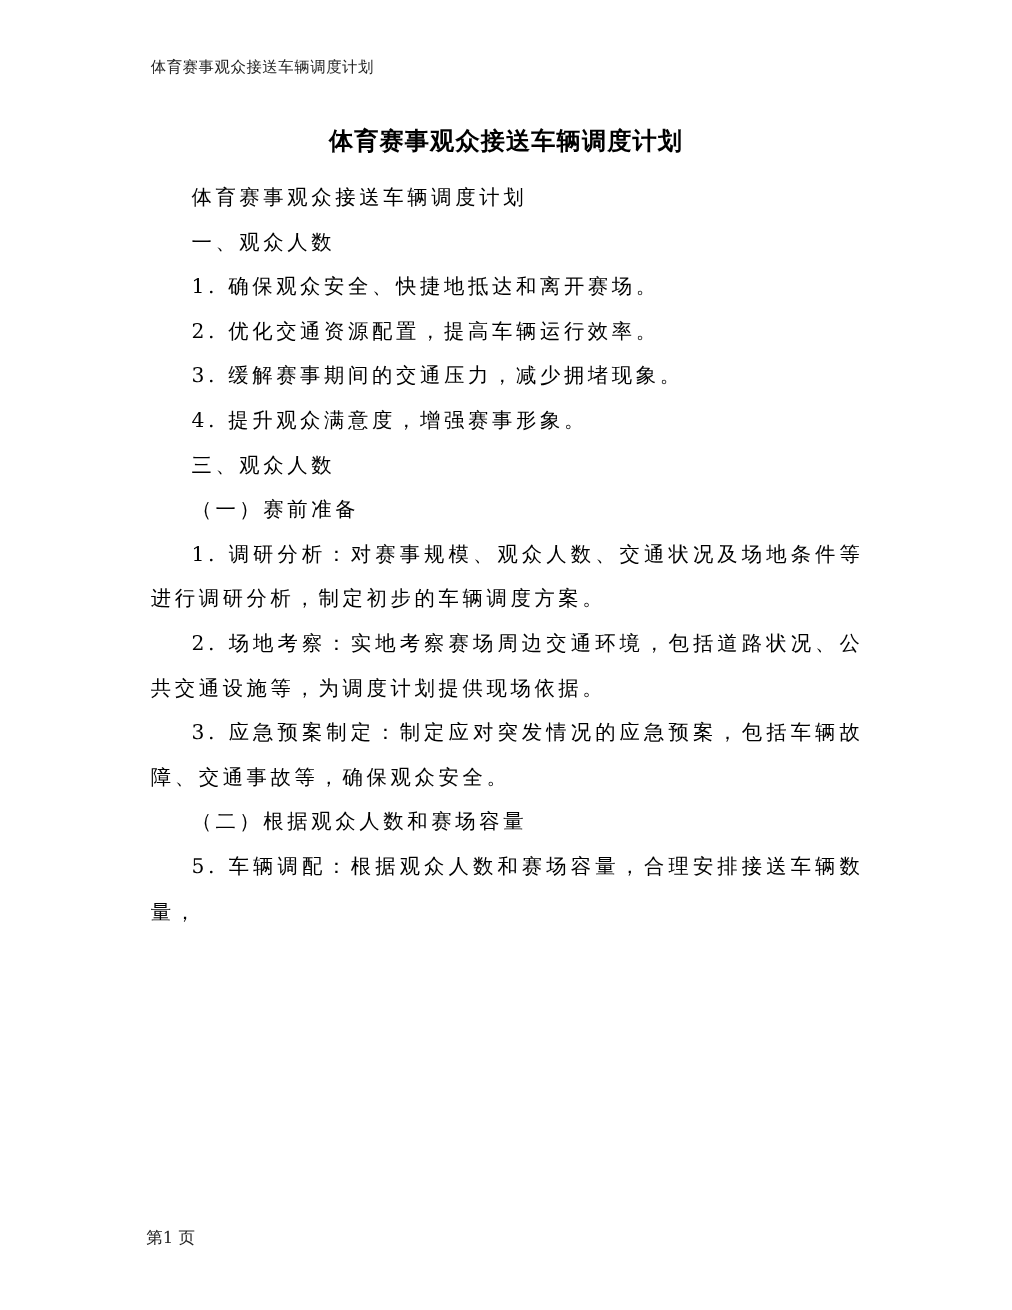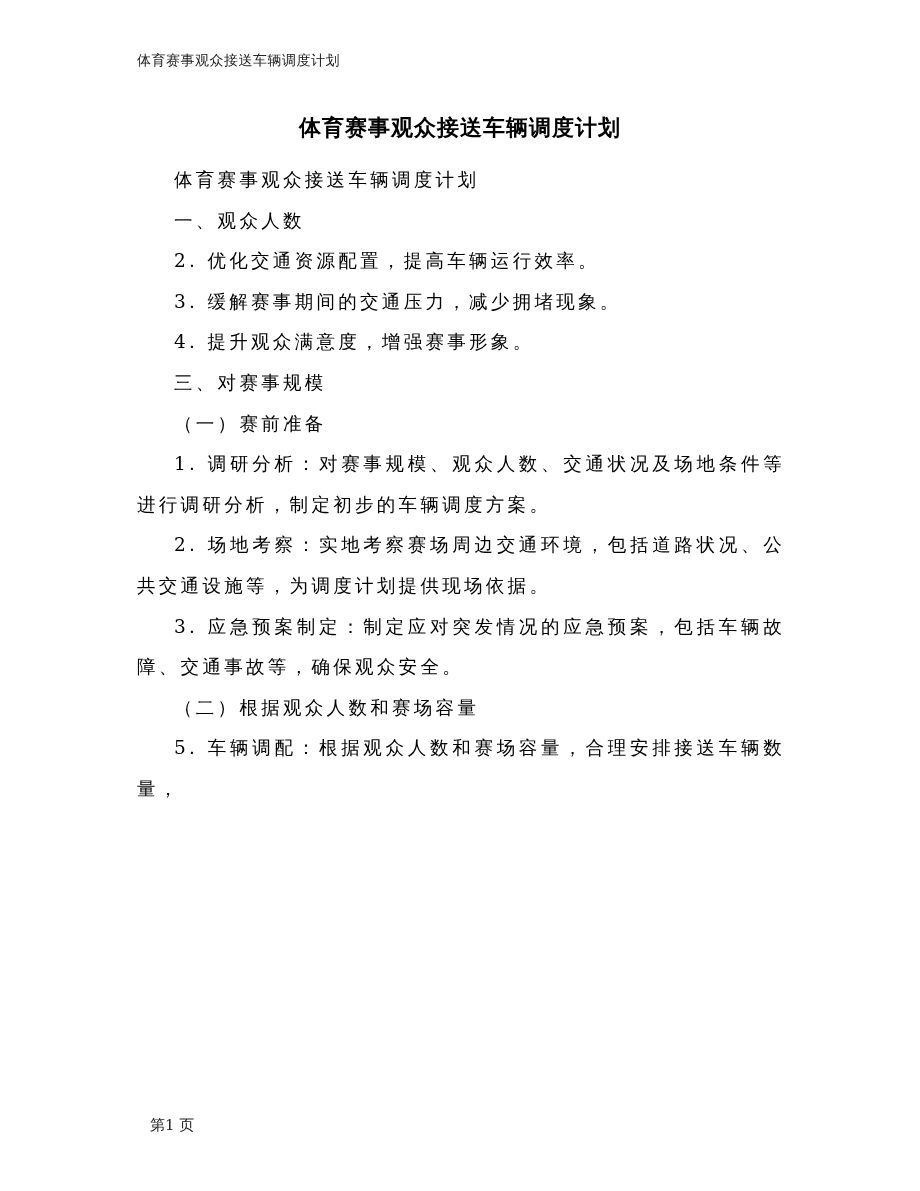--- a/index.html
+++ b/index.html
@@ -4,35 +4,36 @@
 <style>
   html, body { margin: 0; padding: 0; background: #ffffff; }
   body { width: 920px; height: 1191px; position: relative; overflow: hidden;
          font-family: "DejaVu Serif", "Liberation Serif", serif; color: #000; }
   .header { position: absolute; left: 137px; top: 52px; font-size: 14px; color: #222; letter-spacing: 0.5px; }
   .title { position: absolute; left: 0; width: 920px; top: 113px; text-align: center;
            font-family: "DejaVu Sans", "Liberation Sans", sans-serif; font-weight: bold; font-size: 22px; letter-spacing: 1px; }
   .body { position: absolute; left: 137px; top: 160px; width: 648px; }
   .p { font-size: 18.5px; line-height: 40.6px; margin: 0; text-align: justify; text-align-last: left; letter-spacing: 3.3px; }
   .indent { text-indent: 37px; }
-  .footer { position: absolute; left: 150px; top: 1116px; font-size: 15px; color: #222; }
+  .footer { position: absolute; left: 133px; top: 1116px; font-size: 15px; color: #222; }
 </style>
 </head>
 <body>
 
 <div class="header">体育赛事观众接送车辆调度计划</div>
 <div class="title">体育赛事观众接送车辆调度计划</div>
 
 <div class="body">
   <p class="p indent">体育赛事观众接送车辆调度计划</p>
   <p class="p indent">一、观众人数</p>
+  <p class="p indent">1. 确保观众安全、快捷地抵达和离开赛场。</p>
   <p class="p indent">2. 优化交通资源配置，提高车辆运行效率。</p>
   <p class="p indent">3. 缓解赛事期间的交通压力，减少拥堵现象。</p>
   <p class="p indent">4. 提升观众满意度，增强赛事形象。</p>
-  <p class="p indent">三、对赛事规模</p>
+  <p class="p indent">三、观众人数</p>
   <p class="p indent">（一）赛前准备</p>
   <p class="p indent">1. 调研分析：对赛事规模、观众人数、交通状况及场地条件等进行调研分析，制定初步的车辆调度方案。</p>
   <p class="p indent">2. 场地考察：实地考察赛场周边交通环境，包括道路状况、公共交通设施等，为调度计划提供现场依据。</p>
   <p class="p indent">3. 应急预案制定：制定应对突发情况的应急预案，包括车辆故障、交通事故等，确保观众安全。</p>
   <p class="p indent">（二）根据观众人数和赛场容量</p>
   <p class="p indent">5. 车辆调配：根据观众人数和赛场容量，合理安排接送车辆数量，</p>
 </div>
 
 <div class="footer">第1 页</div>
 

